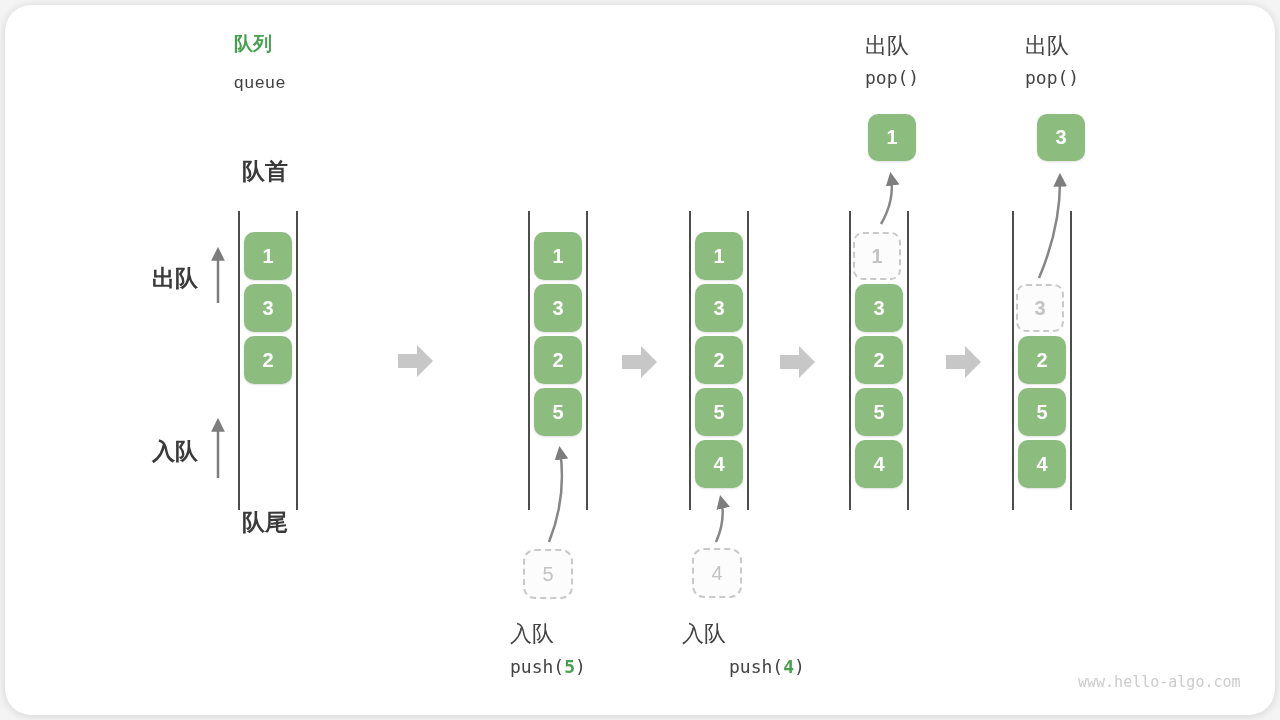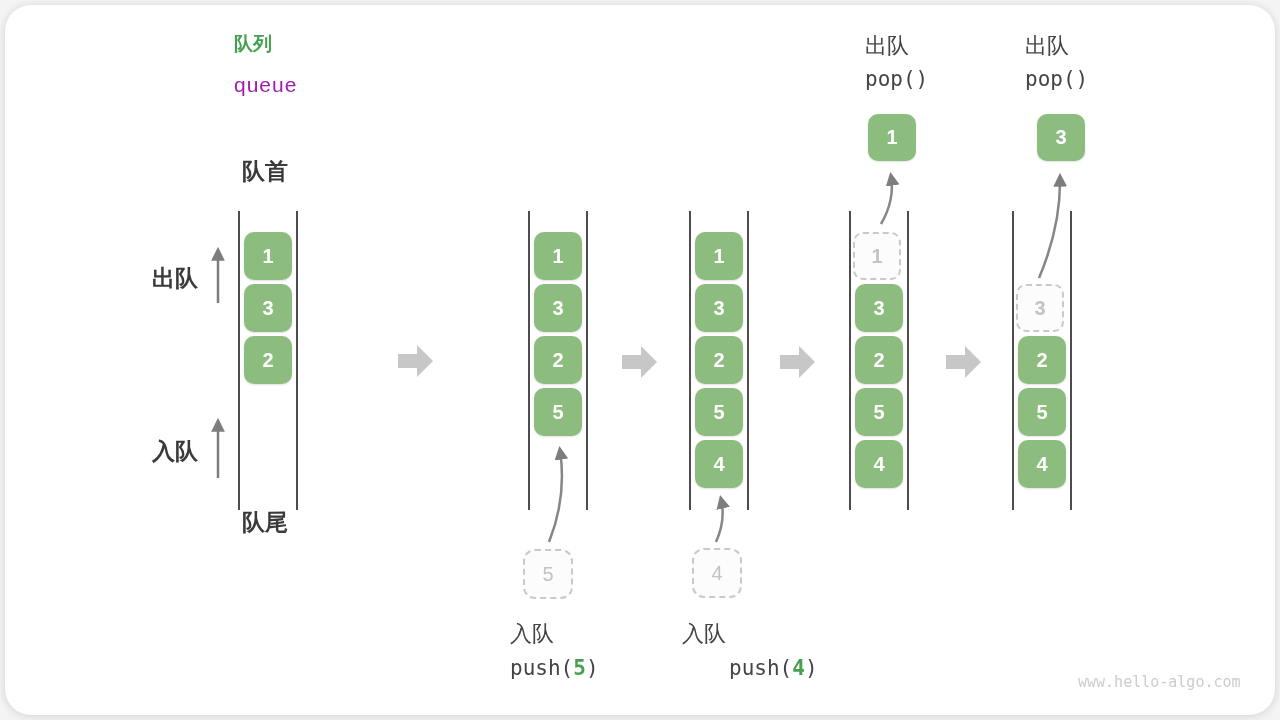--- a/index.html
+++ b/index.html
@@ -11,24 +11,24 @@
     overflow:hidden;
   }
   .card{
     position:absolute;left:5px;top:5px;width:1270px;height:710px;
     background:#ffffff;border-radius:26px;
     box-shadow:0 1px 10px rgba(0,0,0,0.14);
   }
   .abs{position:absolute;}
   
   .title-zh{font-size:19px;font-weight:bold;color:#47A04E;}
-  .title-en{font-size:21px;color:#a21caf;letter-spacing:1px;}
+  .title-en{font-size:17px;color:#404040;letter-spacing:1px;}
   .zh-bold{font-size:23px;font-weight:bold;color:#3a3a3a;}
   .zh-med{font-size:22px;font-weight:500;color:#444444;}
-  .mono{font-family:"DejaVu Sans Mono",monospace;font-size:21px;color:#444444;}
+  .mono{font-family:"DejaVu Sans Mono",monospace;font-size:18px;color:#444444;}
   .mono .arg{color:#47A04E;font-weight:bold;}
   .watermark{font-family:"DejaVu Sans Mono",monospace;font-size:15px;color:#cccccc;}
   
   .qcol{
     position:absolute;width:56px;height:299px;
     border-left:2px solid #4d4d4d;border-right:2px solid #4d4d4d;
   }
   .cell{
     position:absolute;left:4px;width:48px;height:48px;
     border-radius:10px;background:#8CBD7F;

